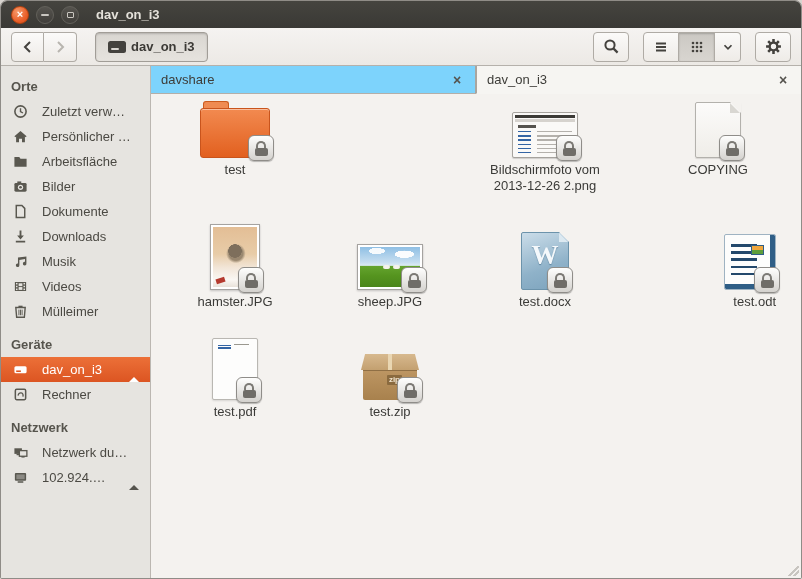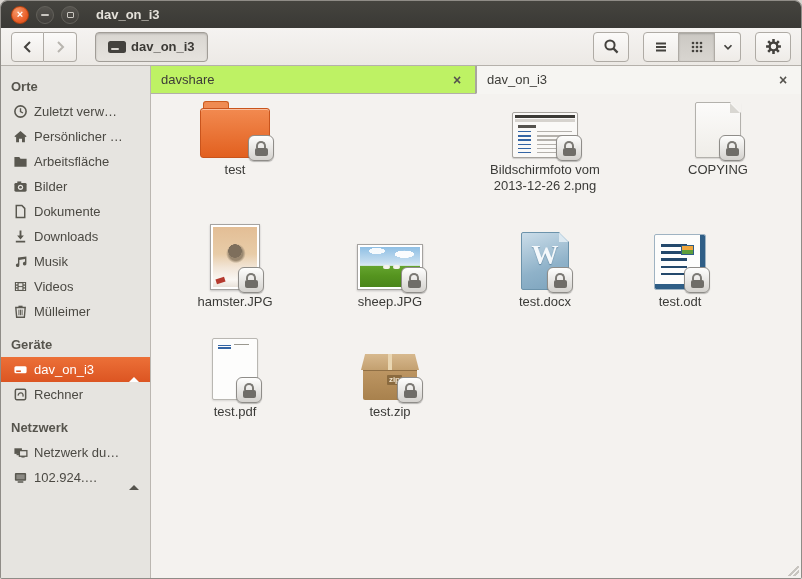--- a/index.html
+++ b/index.html
@@ -35,33 +35,33 @@
   .tbtn.icon26{width:26px;}
   .gearbtn{margin-left:14px;}
 
   
   .content{flex:1;display:flex;min-height:0;}
 
   
   .sidebar{width:150px;flex:0 0 auto;background:#E6E4E0;border-right:1px solid #BBB7B1;padding-top:8px;overflow:hidden;font-size:13px;}
   .side-header{font-weight:bold;color:#56544D;padding:5px 0 5px 10px;}
   .side-header.gap{margin-top:8px;}
-  .side-item{height:25px;display:flex;align-items:center;padding-left:12px;gap:6px;color:#4B4943;white-space:nowrap;}
+  .side-item{height:25px;display:flex;align-items:center;padding-left:12px;gap:14px;color:#4B4943;white-space:nowrap;}
   .side-item .sicon{width:15px;height:15px;flex:0 0 auto;display:flex;align-items:center;justify-content:center;}
   .side-item.selected{background:linear-gradient(#EC7038,#DC5522);color:#FFF;}
   .eject{margin-left:auto;margin-right:9px;width:12px;flex:0 0 auto;}
   .eject .tri{width:0;height:0;border-left:5.5px solid transparent;border-right:5.5px solid transparent;border-bottom:5.5px solid currentColor;margin:0 auto;}
   .eject .bar{height:2.2px;background:currentColor;margin-top:1.6px;border-radius:1px;}
   .side-item.selected .eject{color:#FFF;}
   .side-item .eject{color:#56544E;}
 
   
   .main{flex:1;display:flex;flex-direction:column;min-width:0;background:#F4F2EF;}
   .tabbar{height:28px;display:flex;flex:0 0 auto;background:#E4E1DC;}
-  .tab{flex:1;display:flex;align-items:center;padding:0 10px;font-size:13px;color:#3D3C38;border-bottom:1px solid #B3AFA9;border-right:1px solid #A9A59F;background:#bef264;cursor:default;min-width:0;}
+  .tab{flex:1;display:flex;align-items:center;padding:0 10px;font-size:13px;color:#3D3C38;border-bottom:1px solid #B3AFA9;border-right:1px solid #A9A59F;background:#7dd3fc;cursor:default;min-width:0;}
   .tab.active{background:#F6F5F2;border-bottom-color:transparent;border-right:none;border-left:1px solid #A9A59F;}
   .tab .tlabel{flex:1;overflow:hidden;text-overflow:ellipsis;white-space:nowrap;}
   .tabclose{width:16px;height:16px;display:flex;align-items:center;justify-content:center;color:#55534E;font-size:14px;font-weight:bold;border-radius:3px;flex:0 0 auto;}
 
   
   .files{flex:1;position:relative;background:#F4F2EF;overflow:hidden;}
   .file{position:absolute;width:150px;display:flex;flex-direction:column;align-items:center;}
   .islot{display:flex;align-items:flex-end;justify-content:center;}
   .r1 .islot{height:58px;}
   .r2 .islot{height:68px;}
@@ -464,21 +464,21 @@
                 </div>
             <div class="emblem">
                   <div class="shackle"></div>
                   <div class="lockbody"></div>
                 </div>
           </div>
             </div>
           <div class="file-label">test.docx</div>
         </div>
 
-        <div class="file r2" style="left:454px;top:128px;">
+        <div class="file r2" style="left:475px;top:128px;align-items:flex-end;">
           <div class="islot">
               <div class="iconwrap">
             <div class="odt">
                   <div class="ln"></div>
                   <div class="pic"></div>
                 </div>
             <div class="emblem">
                   <div class="shackle"></div>
                   <div class="lockbody"></div>
                 </div>

